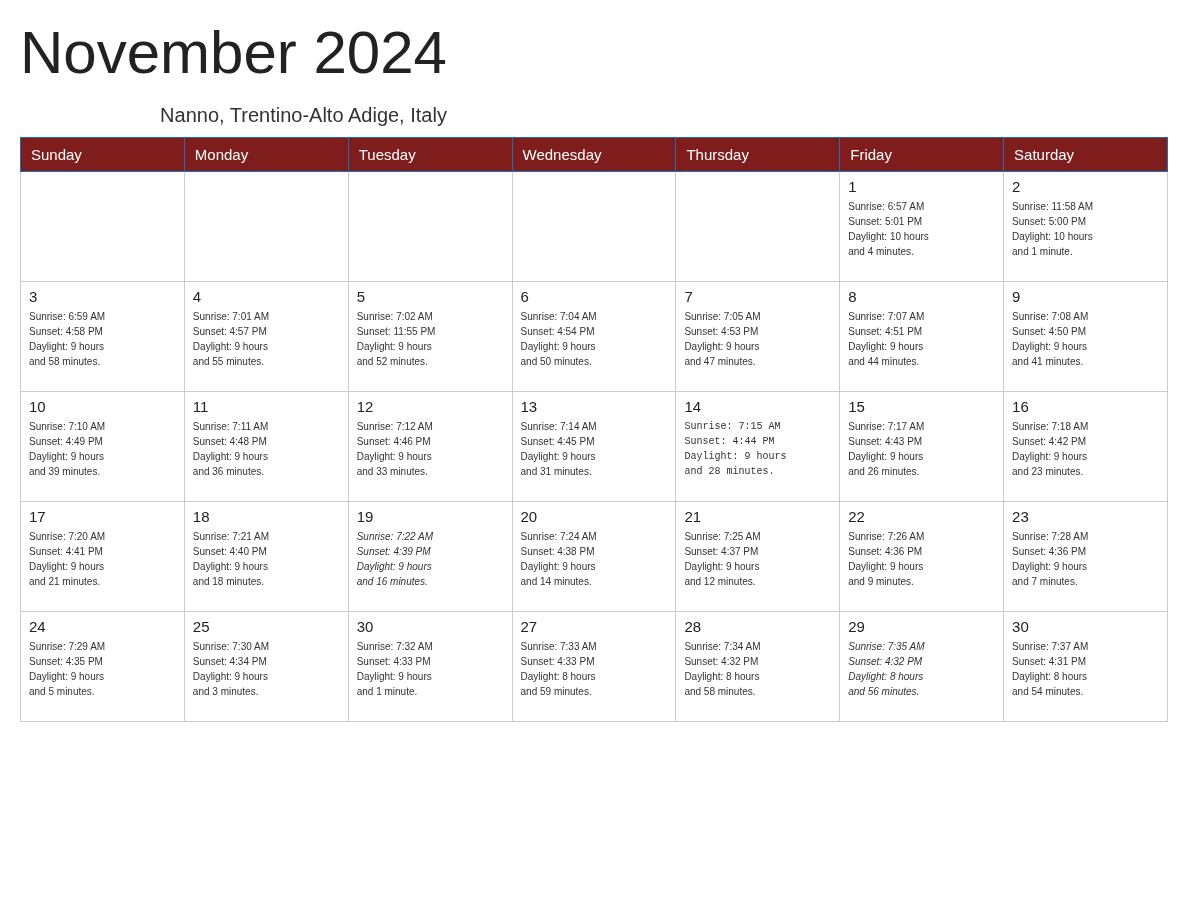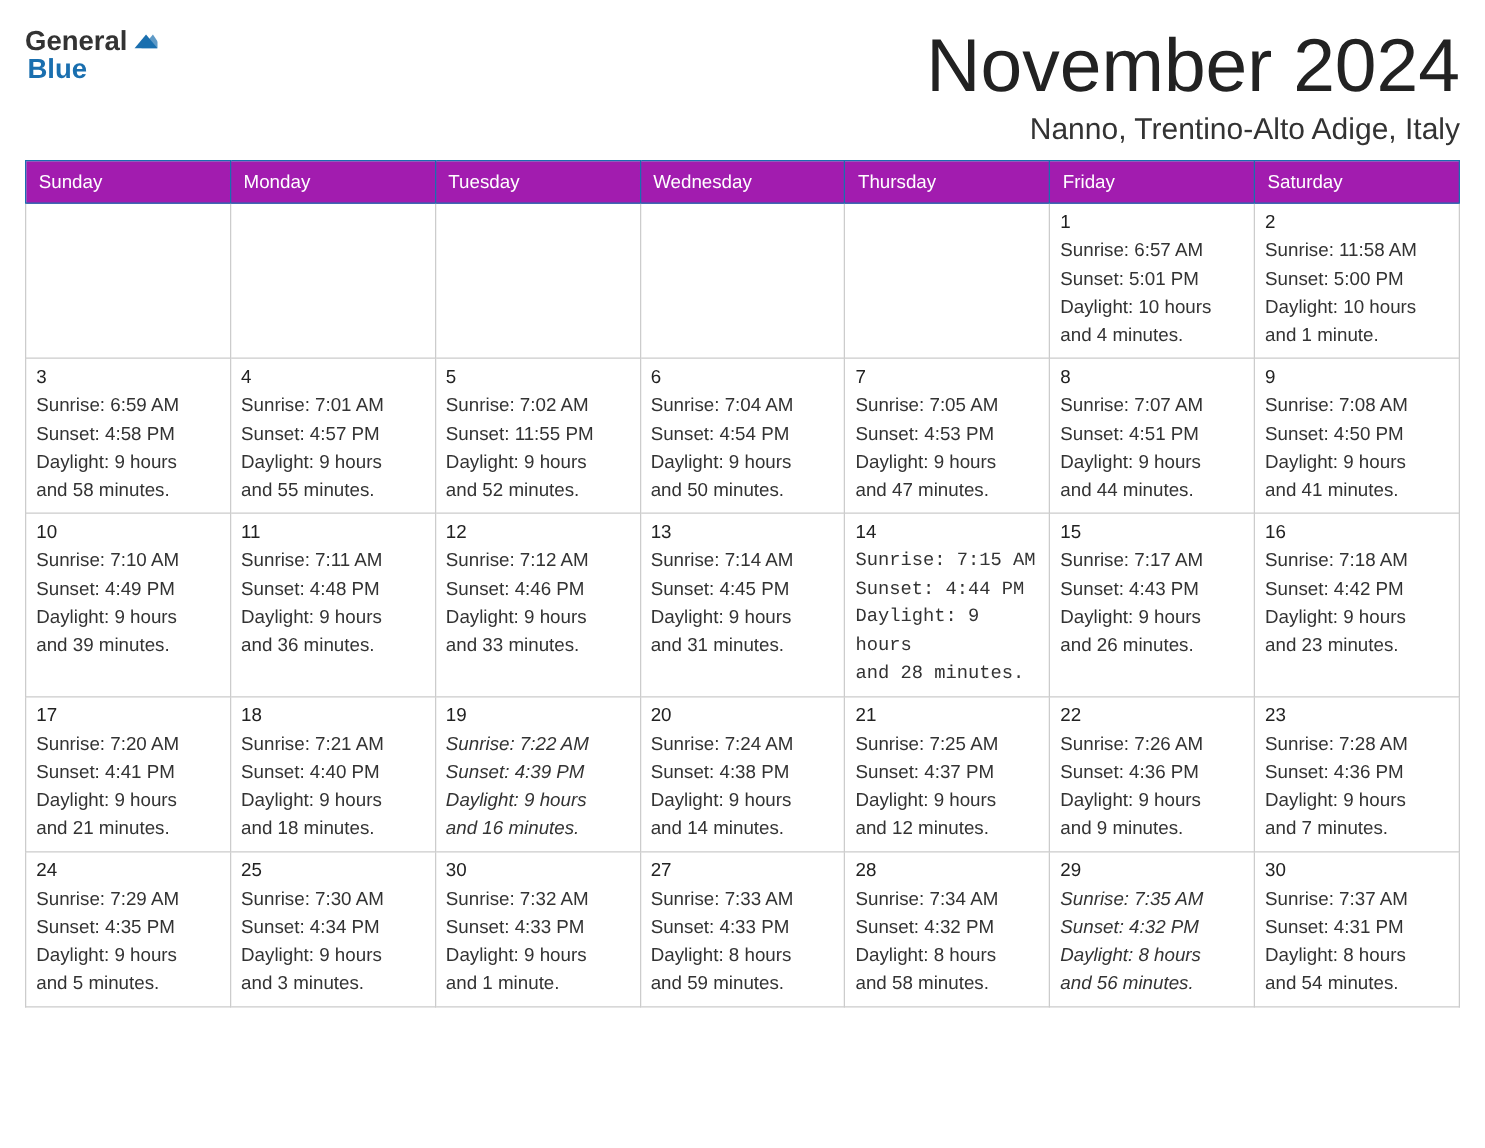--- a/index.html
+++ b/index.html
@@ -29,31 +29,31 @@
     .title-section {
       text-align: right;
     }
     .month-title {
       font-size: 60px;
       font-weight: normal;
       color: #222;
       line-height: 1.1;
     }
     .location {
-      font-size: 24px;
+      font-size: 20px;
       color: #333;
-      margin-top: 4px;
+      margin-top: 18px;
     }
     .calendar-table {
       width: 100%;
       border-collapse: collapse;
       border: 1px solid #ccc;
     }
     .calendar-table th {
-      background-color: #a21caf;
+      background-color: #7f1d1d;
       color: #fff;
       font-size: 15px;
       font-weight: normal;
       padding: 8px 10px;
       text-align: left;
       border: 1px solid #1a6faf;
     }
     .calendar-table td {
       vertical-align: top;
       padding: 6px 8px;
@@ -61,21 +61,21 @@
       width: calc(100% / 7);
       min-height: 100px;
     }
     .day-number {
       font-size: 15px;
       font-weight: normal;
       color: #222;
       margin-bottom: 4px;
     }
     .day-info {
-      font-size: 15px;
+      font-size: 10px;
       color: #333;
       line-height: 1.5;
     }
     tr.week-row td {
       height: 110px;
     }
     .logo-wrapper {
       display: flex;
       flex-direction: column;
       align-items: flex-start;
@@ -89,30 +89,20 @@
       font-weight: bold;
       color: #1a6faf;
       margin-top: -4px;
       margin-left: 2px;
     }
   </style>
 </head>
 <body>
 
 <div class="header">
-  <div class="logo-wrapper">
-    <div class="logo-line1">
-      <span class="logo-text-general">General</span>
-      <svg class="logo-icon" viewBox="0 0 24 24" xmlns="http://www.w3.org/2000/svg">
-        <polygon points="4,18 14,6 24,18" fill="#1a6faf"></polygon>
-        <polygon points="10,18 20,6 28,18" fill="#1a6faf" opacity="0.7"></polygon>
-      </svg>
-    </div>
-    <div class="logo-line2">Blue</div>
-  </div>
   <div class="title-section">
     <div class="month-title">November 2024</div>
     <div class="location">Nanno, Trentino-Alto Adige, Italy</div>
   </div>
 </div>
 
 <table class="calendar-table">
   <thead>
     <tr>
     <th>Sunday</th>

